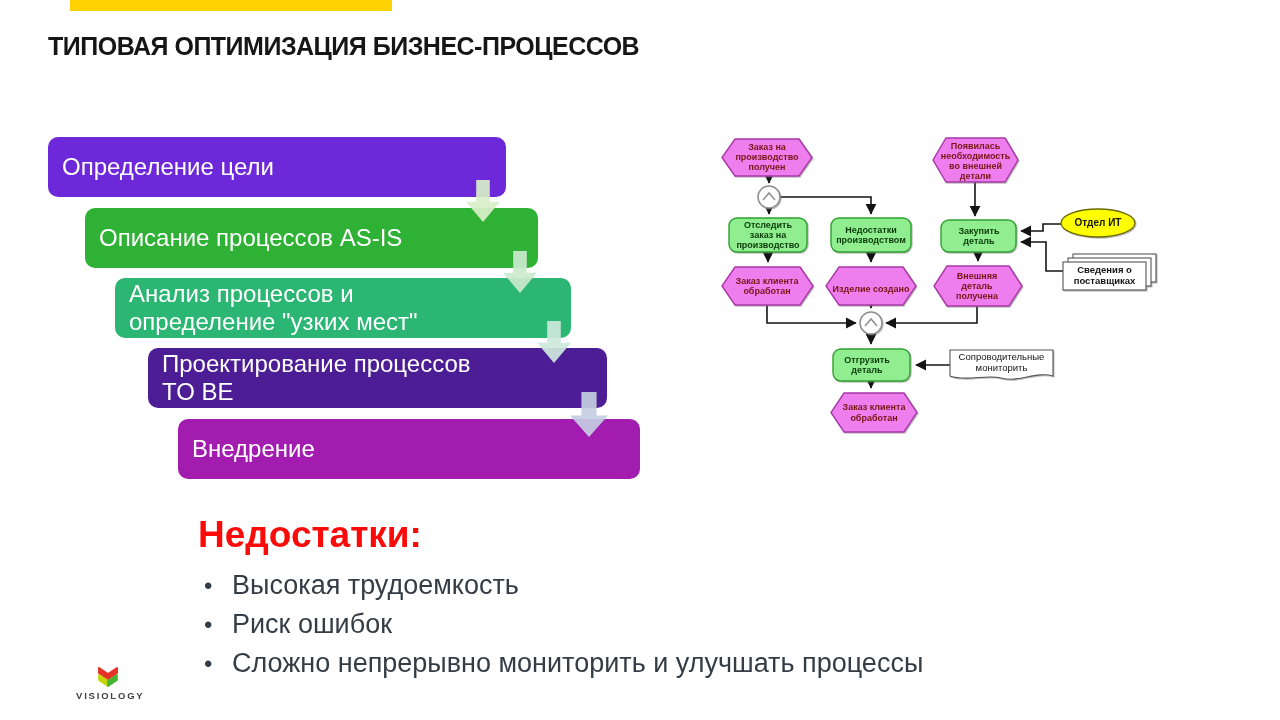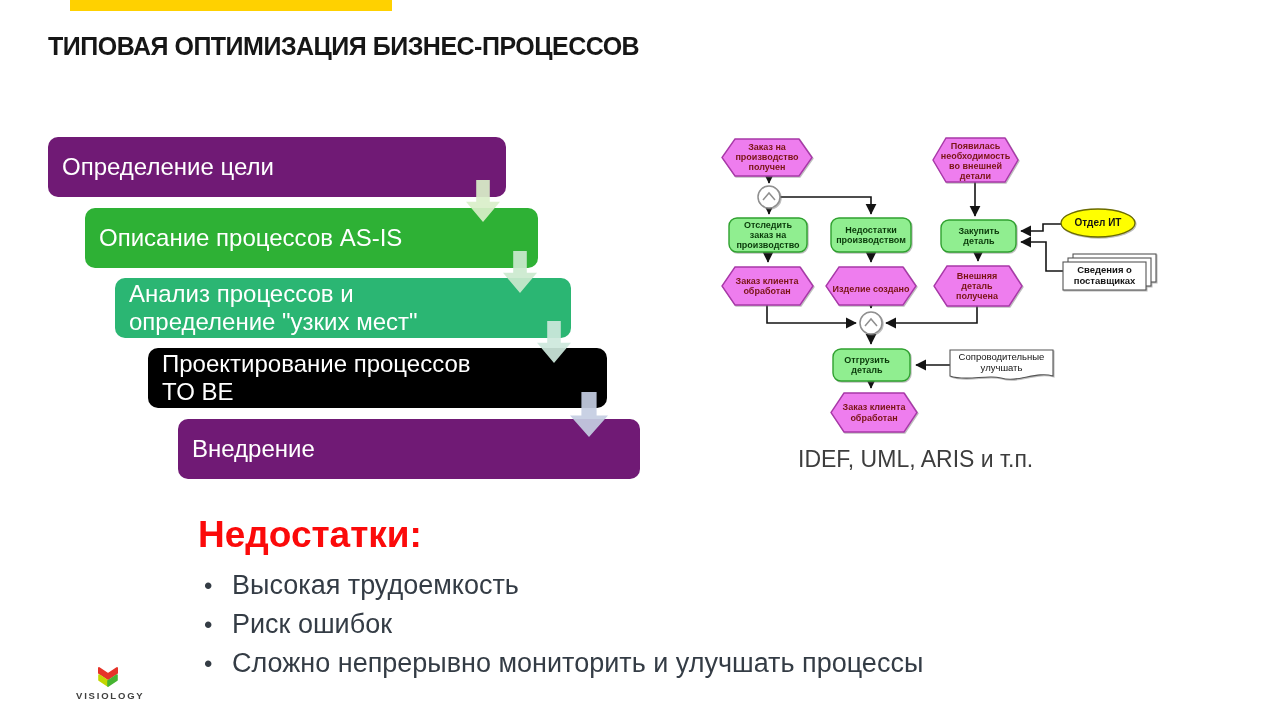--- a/index.html
+++ b/index.html
@@ -44,33 +44,33 @@
 </head>
 <body>
 
 <div class="slide">
 
   <div class="accent-bar" style="background-color: rgb(255, 209, 0);"></div>
 
   <h1 class="slide-title">ТИПОВАЯ ОПТИМИЗАЦИЯ БИЗНЕС-ПРОЦЕССОВ</h1>
 
   <div>
-    <div class="step" style="left: 48px; top: 137px; width: 458px; background-color: #701a75;">
+    <div class="step" style="left: 48px; top: 137px; width: 458px; background-color: #6d28d9;">
       <span class="txt" style="max-width:420px;">Определение цели</span>
     </div>
     <div class="step" style="left: 85px; top: 208px; width: 453px; background-color: rgb(46, 177, 53);">
       <span class="txt" style="max-width:420px;">Описание процессов AS-IS</span>
     </div>
     <div class="step" style="left: 115px; top: 278px; width: 456px; background-color: rgb(43, 182, 115);">
       <span class="txt" style="max-width:320px;">Анализ процессов и определение "узких мест"</span>
     </div>
-    <div class="step" style="left: 148px; top: 348px; width: 459px; background-color: #000000;">
+    <div class="step" style="left: 148px; top: 348px; width: 459px; background-color: #4c1d95;">
       <span class="txt" style="max-width:320px;">Проектирование процессов TO BE</span>
     </div>
-    <div class="step" style="left: 178px; top: 419px; width: 462px; background-color: #701a75;">
+    <div class="step" style="left: 178px; top: 419px; width: 462px; background-color: #a21caf;">
       <span class="txt" style="max-width:420px;">Внедрение</span>
     </div>
 
     <div class="step-arrow" style="left: 466px; top: 180px; width: 34px; height: 42px; background-color: rgb(217, 239, 201);"></div>
     <div class="step-arrow" style="left: 503px; top: 251px; width: 34px; height: 42px; background-color: rgb(203, 233, 206);"></div>
     <div class="step-arrow" style="left: 537px; top: 321px; width: 34px; height: 42px; background-color: rgb(205, 232, 220);"></div>
     <div class="step-arrow" style="left: 570px; top: 392px; width: 38px; height: 45px; background-color: rgb(196, 205, 226);"></div>
   </div>
 
   <div class="diagram">
@@ -138,25 +138,24 @@
     <div class="dg-label ev-t" style="left:240px;top:9px;width:71px;height:44px;">Появилась необходимость во внешней детали</div>
     <div class="dg-label fn-t" style="left:31px;top:89px;width:74px;height:32px;">Отследить заказ на производство</div>
     <div class="dg-label fn-t" style="left:133px;top:89px;width:76px;height:32px;">Недостатки производством</div>
     <div class="dg-label fn-t" style="left:243px;top:91px;width:60px;height:30px;padding-left:12px;">Закупить деталь</div>
     <div class="dg-label dk-t" style="left:362px;top:85px;width:72px;height:16px;font-size:10px;">Отдел ИТ</div>
     <div class="dg-label ev-t" style="left:28px;top:139px;width:78px;height:34px;">Заказ клиента обработан</div>
     <div class="dg-label ev-t" style="left:132px;top:139px;width:78px;height:40px;">Изделие создано</div>
     <div class="dg-label ev-t" style="left:242px;top:138px;width:70px;height:36px;">Внешняя деталь получена</div>
     <div class="dg-label dk-t" style="left:365px;top:134px;width:79px;height:24px;font-size:9.5px;border-radius:11px;">Сведения о поставщиках</div>
     <div class="dg-label fn-t" style="left:135px;top:220px;width:64px;height:30px;">Отгрузить деталь</div>
-    <div class="dg-label dk-t" style="left:252px;top:221px;width:99px;height:24px;font-size:9.5px;font-weight:400;">Сопроводительные улучшать</div>
+    <div class="dg-label dk-t" style="left:252px;top:221px;width:99px;height:24px;font-size:9.5px;font-weight:400;">Сопроводительные мониторить</div>
     <div class="dg-label ev-t" style="left:137px;top:265px;width:74px;height:35px;">Заказ клиента обработан</div>
   </div>
 
-  <div class="diagram-caption">IDEF, UML, ARIS и т.п.</div>
 
   <div class="drawbacks-heading" style="color: rgb(251, 10, 10);">Недостатки:</div>
   <ul class="drawbacks-list">
     <li>Высокая трудоемкость</li>
     <li>Риск ошибок</li>
     <li>Сложно непрерывно мониторить и улучшать процессы</li>
   </ul>
 
   <div class="logo">
     <svg class="logo-icon" width="24" height="22" viewBox="0 0 24 22">

